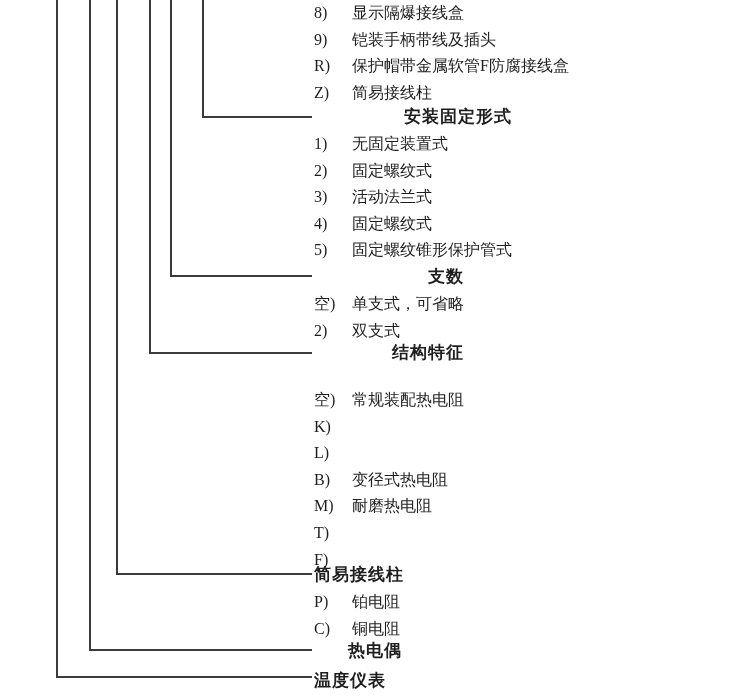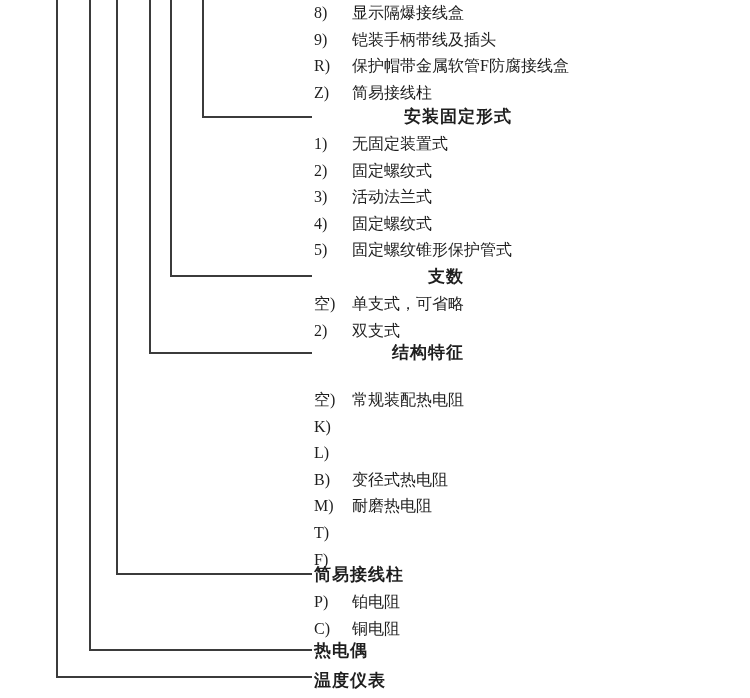--- a/index.html
+++ b/index.html
@@ -126,21 +126,21 @@
     <div class="row">
       <span class="code">P)</span>
       <span class="desc">铂电阻</span>
     </div>
     <div class="row">
       <span class="code">C)</span>
       <span class="desc">铜电阻</span>
     </div>
   </div>
 
-  <div class="block" style="top:637px;">
+  <div class="block" style="top:637px;margin-left:34px;">
     <div class="sec-title">热电偶</div>
   </div>
 
   <div class="block" style="top:667px;">
     <div class="sec-title">温度仪表</div>
   </div>
 
 </div>
 
 </body></html>

